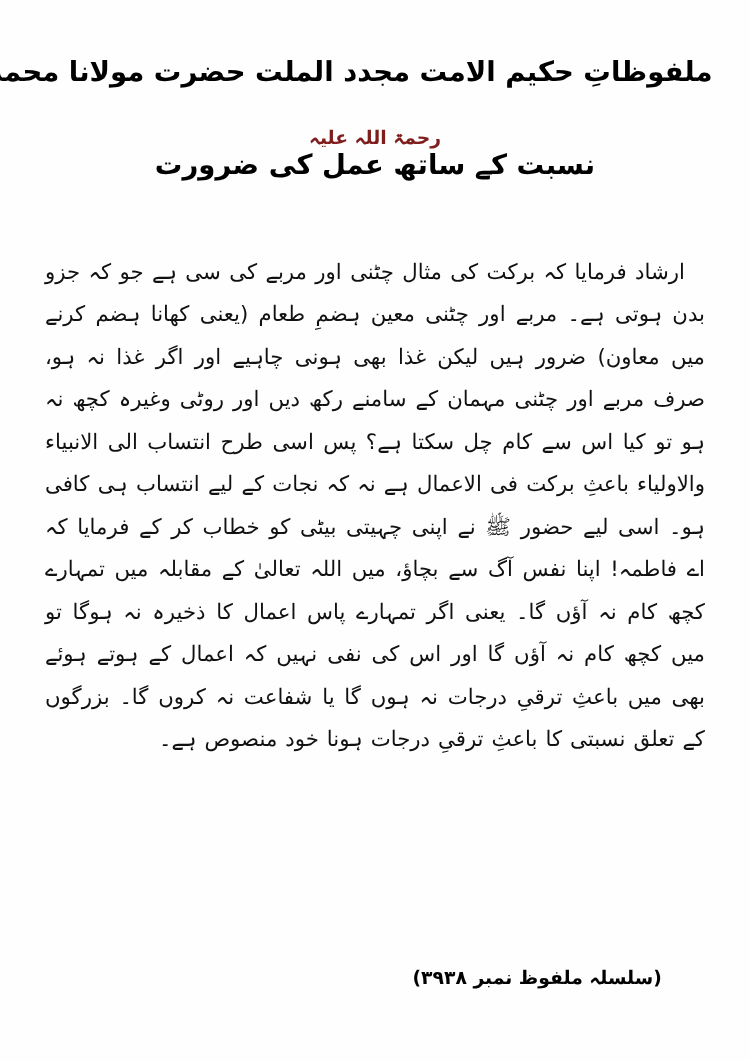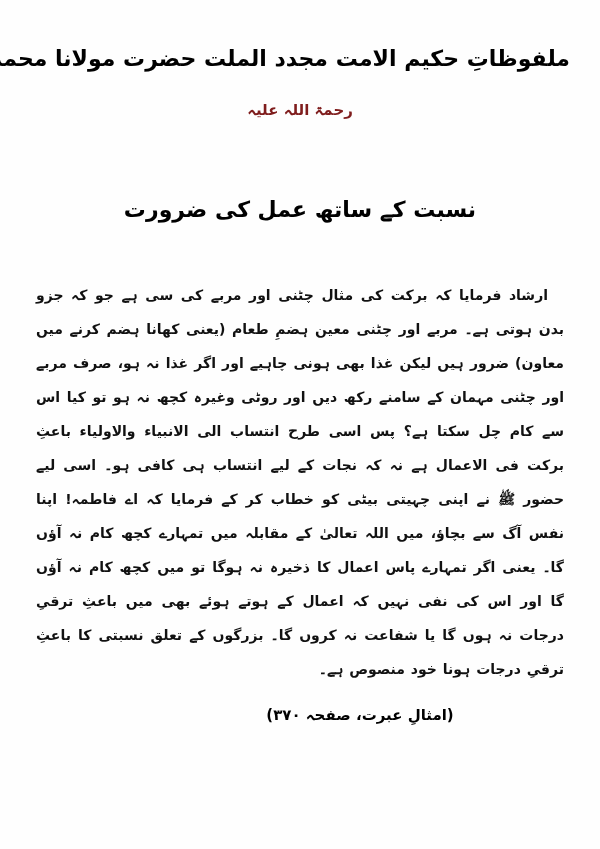--- a/index.html
+++ b/index.html
@@ -49,39 +49,38 @@
     margin-top: 26px;
     direction: rtl;
   }
 
   
   .section-heading {
     text-align: center;
     font-size: 22px;
     font-weight: 700;
     color: #000000;
-    margin-top: 78px;
     direction: rtl;
     letter-spacing: 0px;
   }
 
   
   .body-wrap {
     margin: 0 auto;
     width: 528px;
     margin-top: 56px;
   }
   .body-text {
     direction: rtl;
     text-align: justify;
     text-align-last: right;
-    font-size: 14px;
+    font-size: 17px;
     line-height: 34px;
     color: #111111;
-    font-weight: 700;
+    font-weight: 400;
     word-spacing: 1px;
   }
   .body-text p {
     margin: 0;
     text-indent: 16px;
   }
 
   
   .citation {
     margin-top: 20px;
@@ -116,17 +115,17 @@
     <div class="honorific">رحمۃ اللہ علیہ</div>
   </div>
 
   <div class="section-heading">نسبت کے ساتھ عمل کی ضرورت</div>
 
   <div class="body-wrap">
     <div class="body-text">
       <p>ارشاد فرمایا کہ برکت کی مثال چٹنی اور مربے کی سی ہے جو کہ جزو بدن ہوتی ہے۔ مربے اور چٹنی معین ہضمِ طعام (یعنی کھانا ہضم کرنے میں معاون) ضرور ہیں لیکن غذا بھی ہونی چاہیے اور اگر غذا نہ ہو، صرف مربے اور چٹنی مہمان کے سامنے رکھ دیں اور روٹی وغیرہ کچھ نہ ہو تو کیا اس سے کام چل سکتا ہے؟ پس اسی طرح انتساب الی الانبیاء والاولیاء باعثِ برکت فی الاعمال ہے نہ کہ نجات کے لیے انتساب ہی کافی ہو۔ اسی لیے حضور ﷺ نے اپنی چہیتی بیٹی کو خطاب کر کے فرمایا کہ اے فاطمہ! اپنا نفس آگ سے بچاؤ، میں اللہ تعالیٰ کے مقابلہ میں تمہارے کچھ کام نہ آؤں گا۔ یعنی اگر تمہارے پاس اعمال کا ذخیرہ نہ ہوگا تو میں کچھ کام نہ آؤں گا اور اس کی نفی نہیں کہ اعمال کے ہوتے ہوئے بھی میں باعثِ ترقیِ درجات نہ ہوں گا یا شفاعت نہ کروں گا۔ بزرگوں کے تعلق نسبتی کا باعثِ ترقیِ درجات ہونا خود منصوص ہے۔</p>
     </div>
 
-    <div class="citation">(امثالِ عبرت، صفحہ ۳۷۰)</div>
   </div>
 
+  <div class="footer-ref">(سلسلہ ملفوظ نمبر ۳۹۳۸)</div>
 
 </div>
 
 </body></html>

